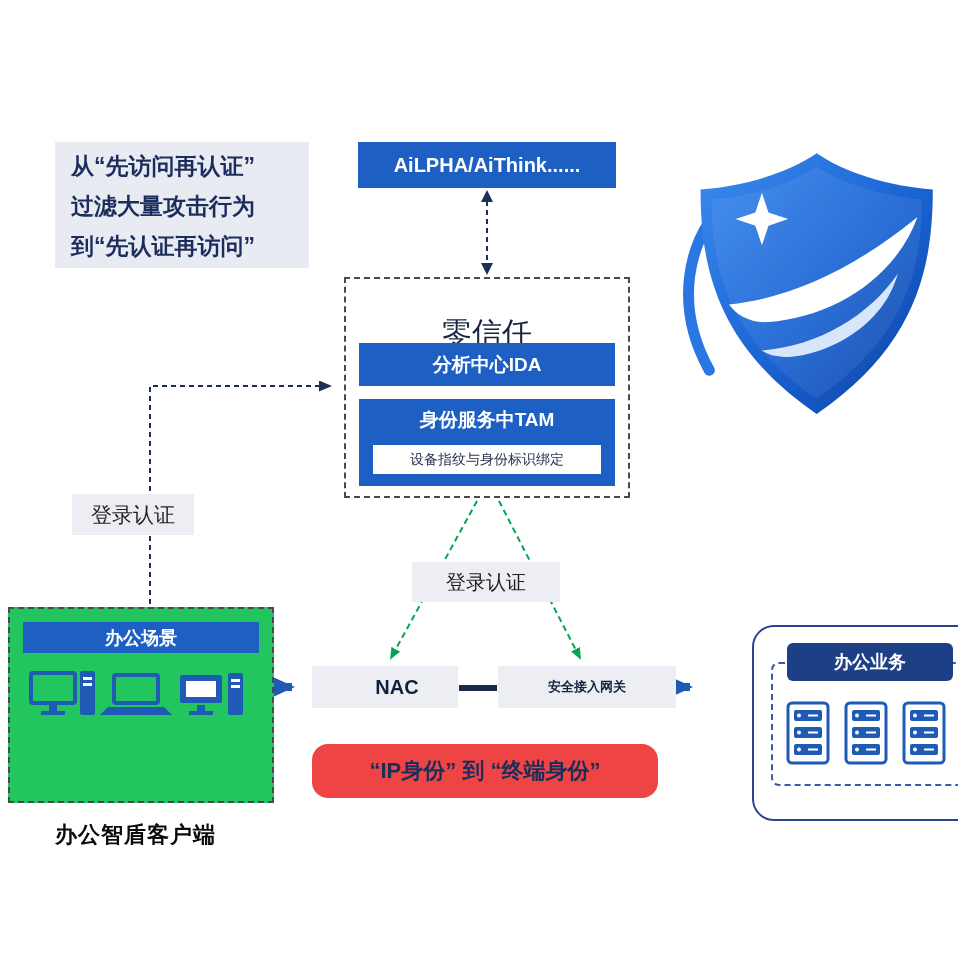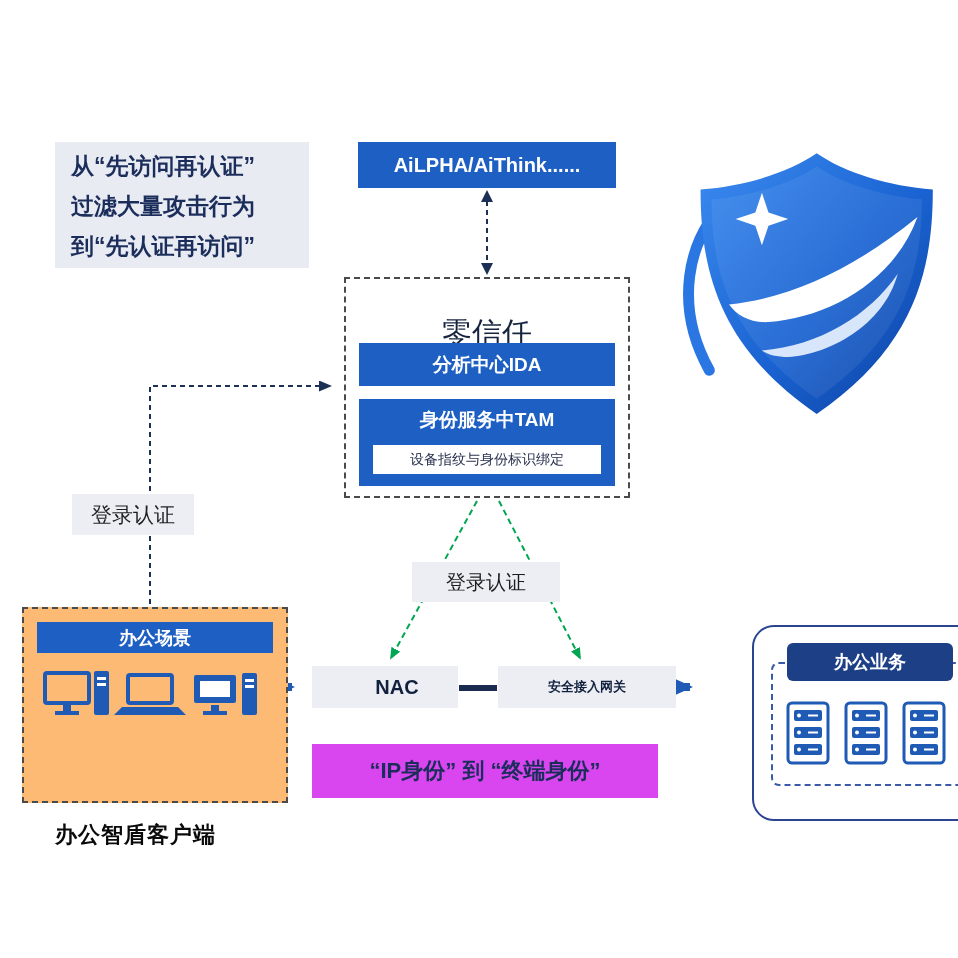--- a/index.html
+++ b/index.html
@@ -28,24 +28,24 @@
   .zt-sub { position:absolute; left:14px; top:46px; width:228px; height:29px;
             background:#fff; color:#2a3350; font-size:14px; font-weight:normal; }
 
   .chip { background:#eceef4; color:#1d1d1f; }
   .login-chip   { left:72px;  top:494px; width:122px; height:41px; font-size:21px; }
   .policy-chip  { left:412px; top:562px; width:148px; height:40px; font-size:20px; }
   .nac-chip     { left:312px; top:666px; width:146px; height:42px; font-size:20px; font-weight:bold; color:#10203d;padding-left:24px; }
   .gateway-chip { left:498px; top:666px; width:178px; height:42px; font-size:13px; font-weight:bold; color:#10203d; }
 
   .ip-box { left:312px; top:744px; width:346px; height:54px;
-            background:#d946ef; color:#1b2d5b; font-size:22px; font-weight:bold; }
-
-  .office-frame { left:22px; top:607px; width:266px; height:196px;
-                  border:2px dashed #4a4a4a; background:#fdba74; }
+            background:#ef4444; color:#1b2d5b; font-size:22px; font-weight:bold;border-radius:16px; }
+
+  .office-frame { left:8px; top:607px; width:266px; height:196px;
+                  border:2px dashed #4a4a4a; background:#22c55e; }
   .office-header { position:absolute; left:13px; top:13px; width:236px; height:31px; font-size:18px; }
   .office-devices { position:absolute; left:18px; top:54px; width:228px; height:78px; }
   .office-devlabel { position:absolute; left:0; top:142px; width:100%; text-align:center;
                      font-size:18px; color:#15233f; }
   .office-caption { left:55px; top:820px; font-size:22px; font-weight:bold; color:#0a0a0a; letter-spacing:1px; }
 
   .biz-frame { left:752px; top:625px; width:232px; height:196px;
                border:2px solid #2a4492; border-radius:22px; background:#fff;font-family:Liberation Serif, serif; }
   .biz-dashed { position:absolute; left:17px; top:35px; width:198px; height:124px;
                 border:2px dashed #3a5aa8; border-radius:8px; }

